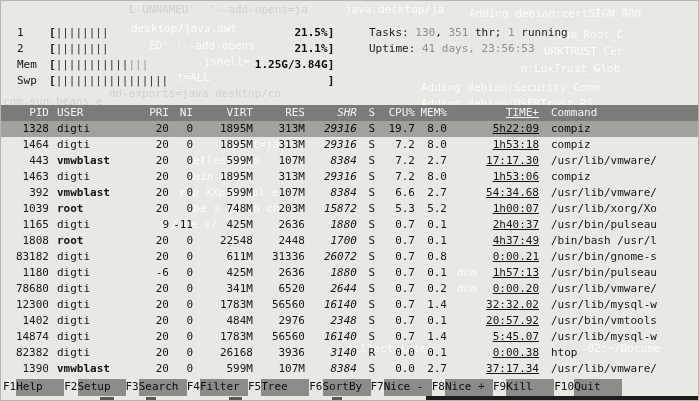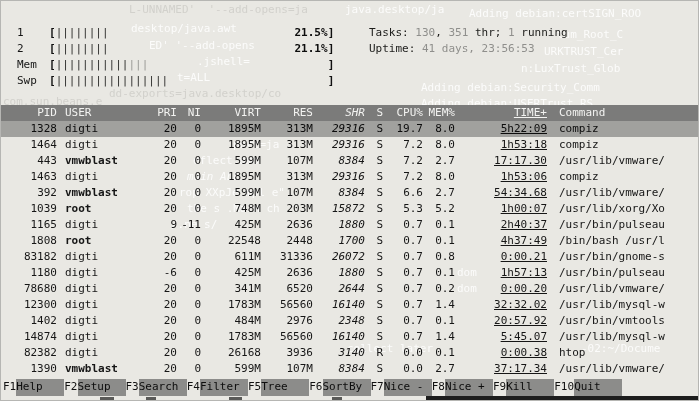--- a/index.html
+++ b/index.html
@@ -23,21 +23,21 @@
   .mpipes{color:#2e2e2c;white-space:pre;}
   .mpipes.dim{color:#9a9a96;}
   .mval{font-weight:bold;color:#0c0c0c;white-space:pre;}
   .sysinfo{margin-left:16px;}
   .iline{height:16px;white-space:pre;}
   .seg-fg{color:#1c1c1a;}
   .seg-dim{color:#8f8f8c;}
   .seg-bold{color:#000;font-weight:bold;}
   
   .ptable{position:absolute;top:104px;left:0;right:0;z-index:1;}
-  .prow{display:flex;height:16px;padding-left:8px;white-space:pre;background:transparent;align-items:flex-end;}
+  .prow{display:flex;height:16px;white-space:pre;background:transparent;align-items:flex-end;}
   .prow.thead{background:#7b7b7a;color:#f3f3f1;}
   .prow.selected{background:#a1a19e;color:#0c0c0c;}
   .c{overflow:hidden;}
   .c-pid {width:48px;text-align:right;}
   .c-user{width:84px;padding-left:8px;box-sizing:border-box;text-align:left;}
   .c-pri {width:36px;text-align:right;}
   .c-ni  {width:24px;text-align:right;}
   .c-virt{width:60px;text-align:right;}
   .c-res {width:52px;text-align:right;}
   .c-shr {width:52px;text-align:right;font-style:italic;}
@@ -95,21 +95,21 @@
     <div class="meters" id="meters">
   <div class="mrow">
     <span class="mlabel">1  </span><span class="mbracket">[</span><span class="mbar"><span><span class="mpipes">||||||||</span><span class="mpipes dim"></span></span><span class="mval">21.5%</span></span><span class="mbracket">]</span>
   </div>
 
   <div class="mrow">
     <span class="mlabel">2  </span><span class="mbracket">[</span><span class="mbar"><span><span class="mpipes">||||||||</span><span class="mpipes dim"></span></span><span class="mval">21.1%</span></span><span class="mbracket">]</span>
   </div>
 
   <div class="mrow">
-    <span class="mlabel">Mem</span><span class="mbracket">[</span><span class="mbar"><span><span class="mpipes">|||||||||||</span><span class="mpipes dim">|||</span></span></span><span class="mbracket">]</span>
+    <span class="mlabel">Mem</span><span class="mbracket">[</span><span class="mbar"><span><span class="mpipes">|||||||||||</span><span class="mpipes dim">|||</span></span><span class="mval">1.25G/3.84G</span></span><span class="mbracket">]</span>
   </div>
 
   <div class="mrow">
     <span class="mlabel">Swp</span><span class="mbracket">[</span><span class="mbar"><span><span class="mpipes">|||||||||||||||||</span><span class="mpipes dim"></span></span></span><span class="mbracket">]</span>
   </div>
 </div>
     <div class="sysinfo" id="sysinfo">
         <div class="iline"><span class="seg-fg">Tasks: </span><span class="seg-dim">130</span><span class="seg-fg">, </span><span class="seg-dim">351</span><span class="seg-fg"> thr; </span><span class="seg-dim">1</span><span class="seg-fg"> running</span></div>
         <div class="iline"><span class="seg-fg">Uptime: </span><span class="seg-dim">41 days, 23:56:53</span></div>
       </div>

